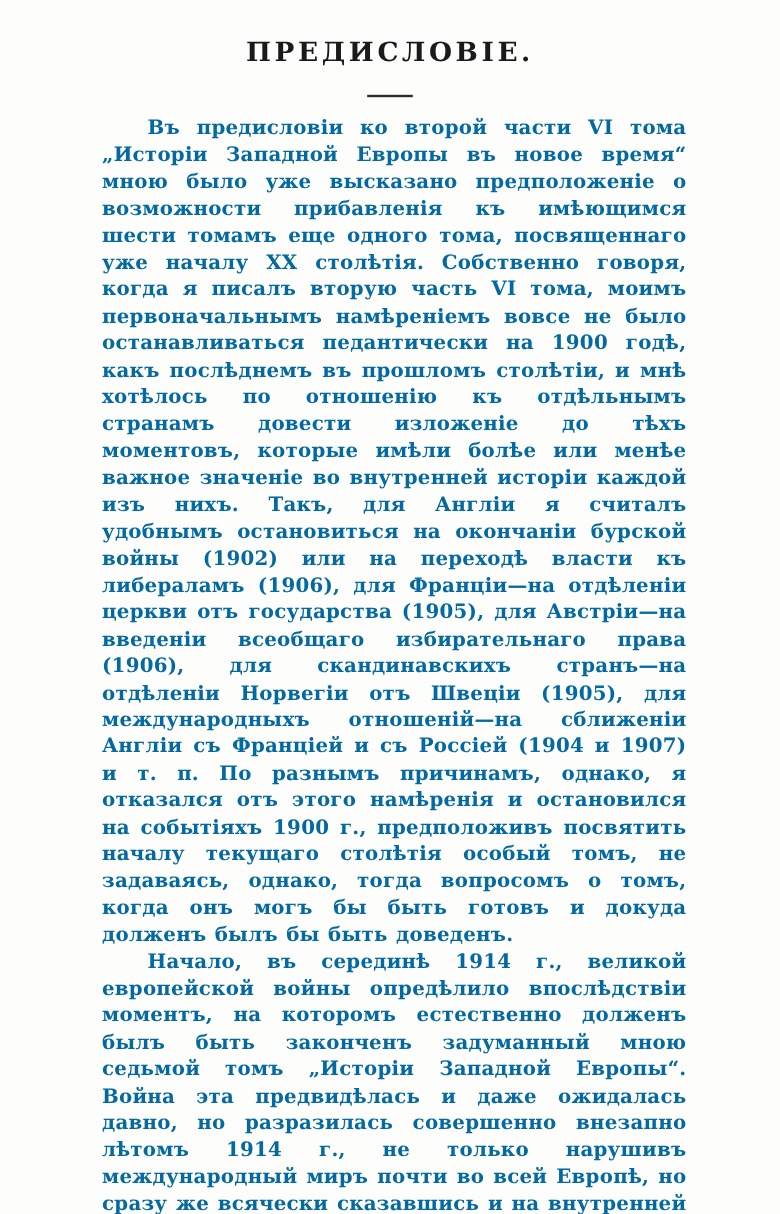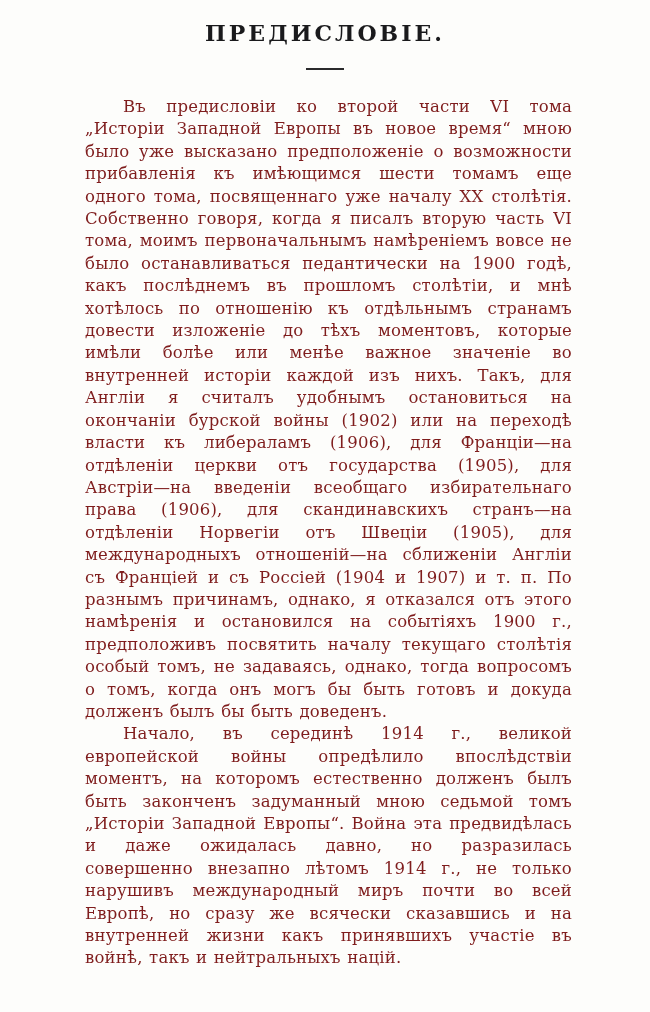--- a/index.html
+++ b/index.html
@@ -12,21 +12,21 @@
     width: 650px;
     height: 1012px;
     margin: 0 auto;
     background: #fdfdfb;
     overflow: hidden;
     font-family: "DejaVu Serif", "Liberation Serif", serif;
     color: #1c1c1e;
   }
   .page-title {
     margin: 0;
-    padding-top: 20px;
+    padding-top: 31px;
     text-align: center;
     font-size: 22px;
     font-weight: bold;
     letter-spacing: 3px;
     color: #1a1a1c;
   }
   .title-rule {
     width: 38px;
     height: 0;
     border: none;
@@ -35,27 +35,27 @@
   }
   .body-text {
     position: absolute;
     top: 96px;
     left: 85px;
     width: 487px;
   }
   .body-text p {
     margin: 0;
     font-size: 16.5px;
-    font-weight: normal;
+    font-weight: bold;
     line-height: 22.4px;
     text-align: justify;
     text-indent: 38px;
     letter-spacing: 0.2px;
     word-spacing: 1px;
-    color: #7f1d1d;
+    color: #0369a1;
   }
 </style>
 </head>
 <body>
 
 <div class="scan-page">
 
   <h1 class="page-title">ПРЕДИСЛОВІЕ.</h1>
 
   <hr class="title-rule">

